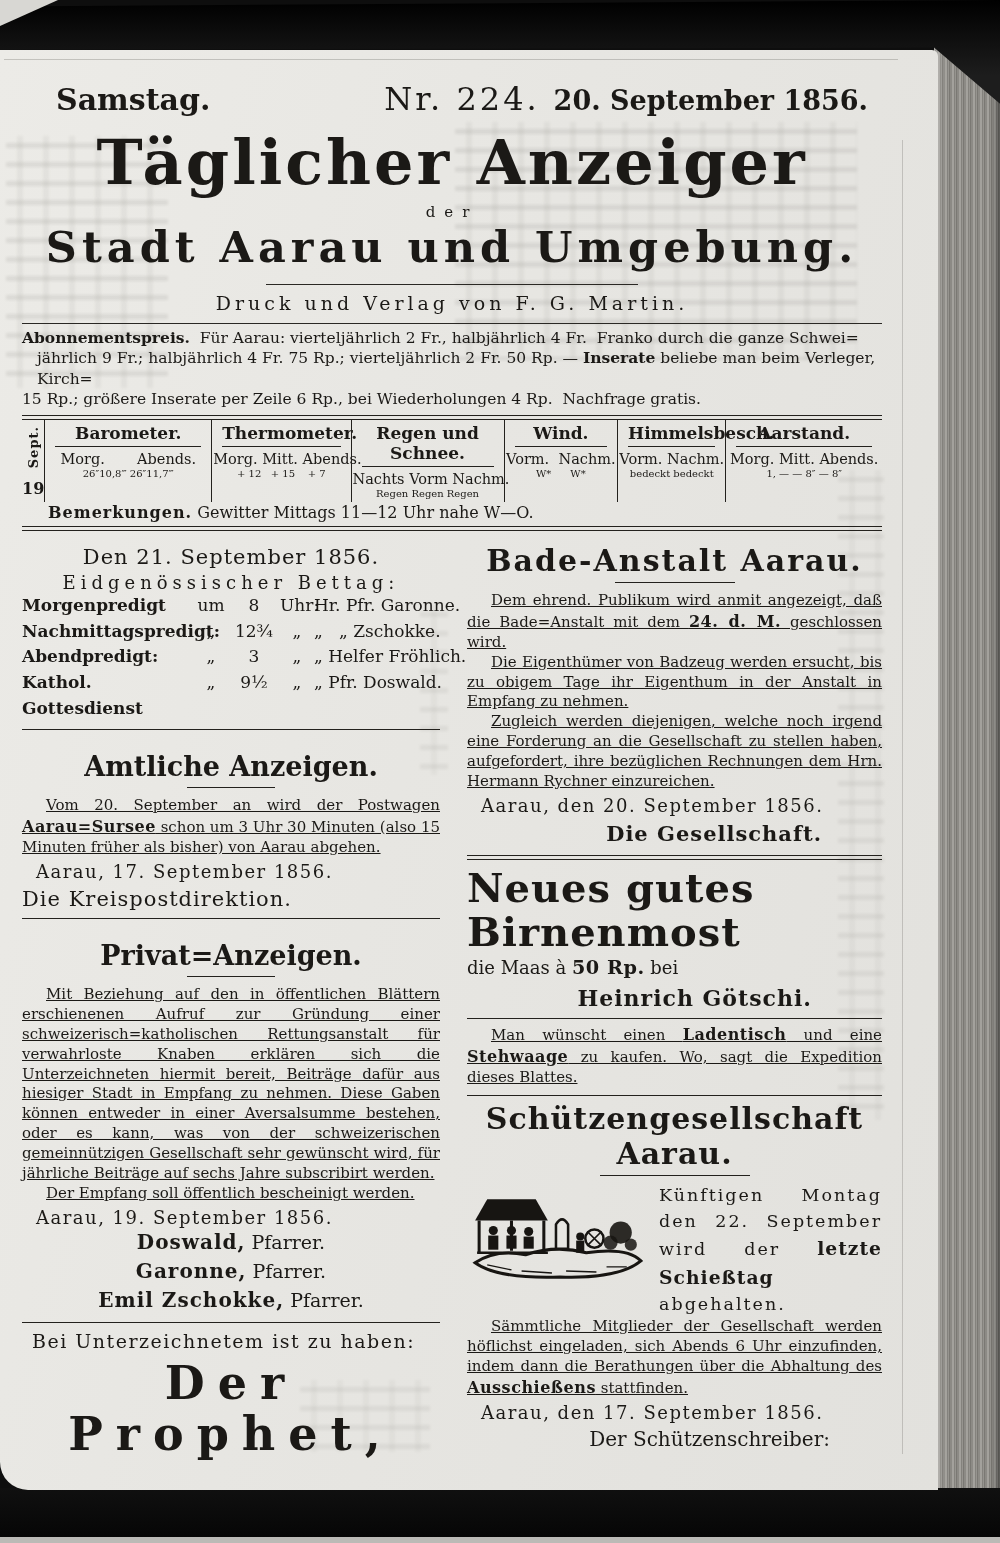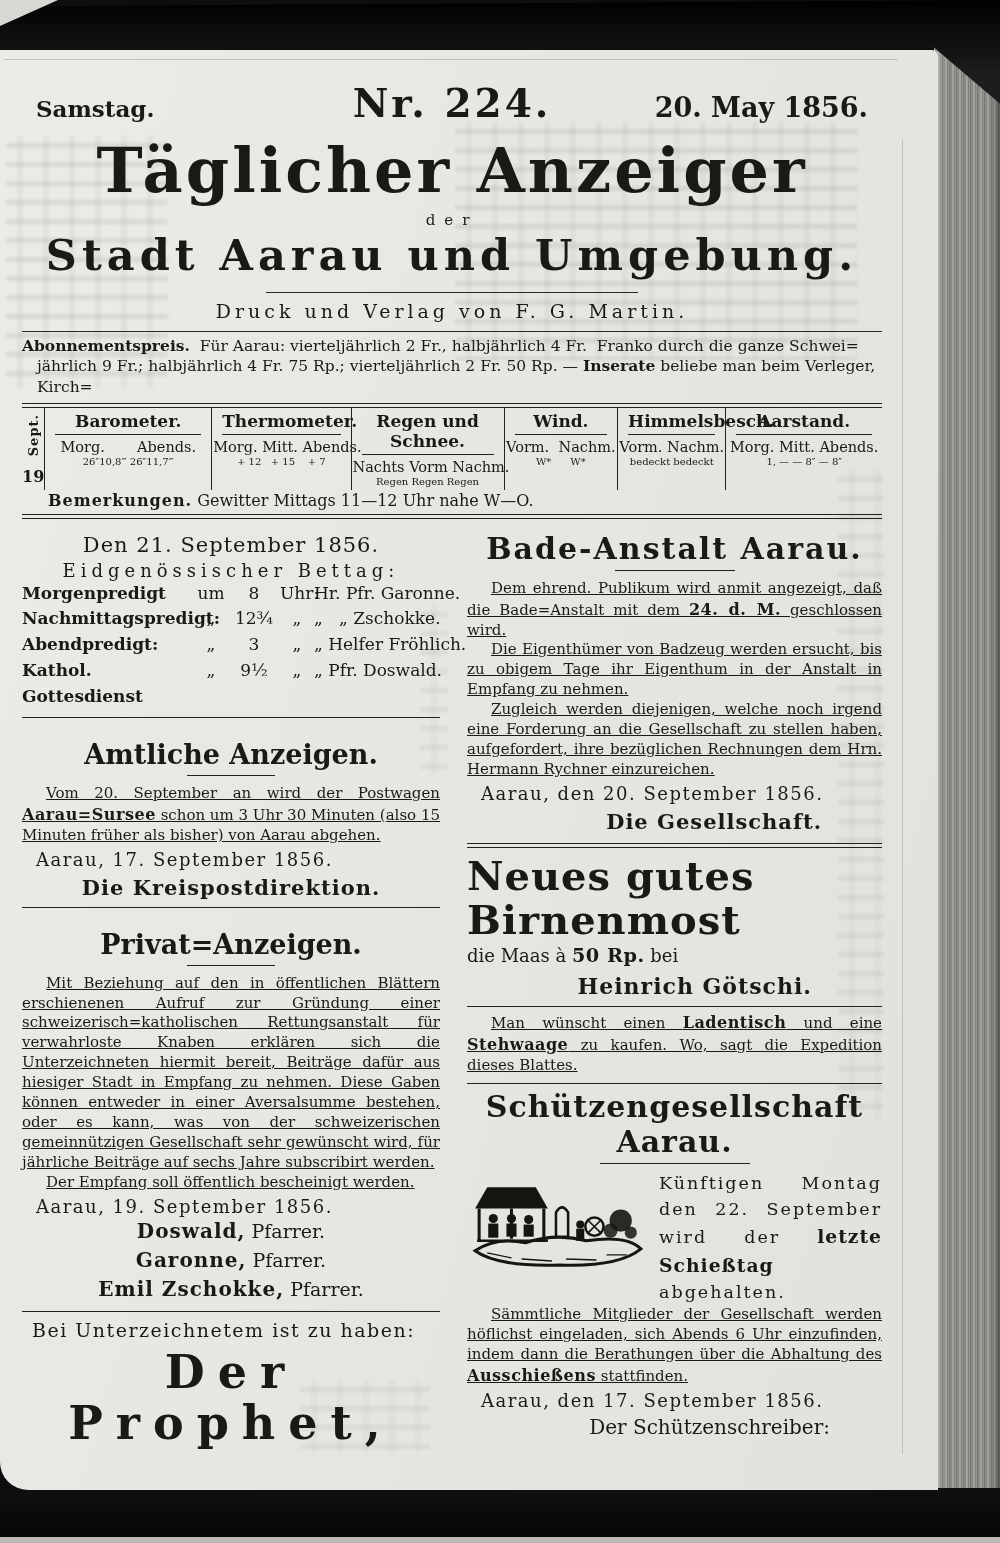--- a/index.html
+++ b/index.html
@@ -37,22 +37,22 @@
   .g1 { left:455px; top:72px;  width:402px; height:238px; }
   .g2 { left:6px;   top:86px;  width:162px; height:252px; }
   .g3 { left:838px; top:420px; width:46px;  height:650px; opacity:.3; }
   .g4 { left:420px; top:555px; width:28px;  height:170px; opacity:.3; }
   .g5 { left:300px; top:1330px;width:130px; height:72px;  opacity:.3; }
 
   .content { position:relative; z-index:1; }
 
   
   .issue-header { display:flex; align-items:baseline; padding:6px 14px 0 14px; }
-  .weekday { flex:1; font-size:23px; font-weight:bold; }
-  .issue-no { font-size:39px; font-weight:bold; letter-spacing:3px; }
+  .weekday { flex:1; font-size:30px; font-weight:bold;margin-left:20px; }
+  .issue-no { font-size:32px; font-weight:normal; letter-spacing:3px; }
   .issue-date { flex:1; text-align:right; font-size:27px; font-weight:bold; }
 
   
   .masthead { text-align:center; margin-top:12px; }
   .mh-title { font-size:62px; font-weight:bold; letter-spacing:3px; line-height:1.05; }
   .mh-der { font-size:15px; letter-spacing:9px; margin:8px 0 4px; }
   .mh-sub { font-size:43px; font-weight:bold; letter-spacing:5px; line-height:1.05; }
 
   .rule-imprint { width:372px; margin:14px auto 0; border-top:1.5px solid #2a2824; }
   .imprint { text-align:center; font-size:19px; letter-spacing:4px; margin-top:7px; }
@@ -90,21 +90,21 @@
   .svc .nm { font-weight:600; }
 
   .rule-col { border-top:1.5px solid #23211d; margin:7px 0 5px; }
   .sec-title { text-align:center; font-weight:bold; font-size:27px; margin-top:21px; }
   .sec-rule { width:88px; border-top:1.5px solid #23211d; margin:5px auto 8px; }
 
   .p { font-size:15px; line-height:1.33; text-align:justify; text-indent:24px;text-decoration:underline; }
   .b { font-weight:bold; }
   .bb { font-weight:bold; font-size:1.07em; letter-spacing:.5px; }
   .dateline { font-size:18px; letter-spacing:1.5px; text-indent:14px; margin-top:3px; }
-  .sig-center { text-align:center; font-weight:bold; font-size:21px; letter-spacing:1px; margin:5px 0 4px; }
+  .sig-center { text-align:left; font-weight:normal; font-size:21px; letter-spacing:1px; margin:5px 0 4px; }
 
   .sig-line { text-align:center; font-size:19px; line-height:1.45; }
   .sig-line .nm { font-weight:bold; font-size:20px; letter-spacing:1px; }
 
   .prophet-intro { font-size:19px; letter-spacing:1.5px; text-indent:10px; margin-top:7px; }
   .prophet-title { text-align:center; font-weight:bold; font-size:46px; letter-spacing:13px; line-height:1.1; margin:6px 0 2px; }
 
   .bade-title { text-align:center; font-weight:bold; font-size:30px; letter-spacing:2px; margin-top:2px; }
   .bade-rule { width:120px; border-top:1.5px solid #23211d; margin:4px auto 8px; }
   .sig-right { text-align:right; padding-right:60px; font-weight:bold; font-size:21px; letter-spacing:1px; margin:5px 0 4px; }
@@ -137,36 +137,37 @@
     <div class="ghost g2"></div>
     <div class="ghost g3"></div>
     <div class="ghost g4"></div>
     <div class="ghost g5"></div>
 
     <div class="content">
 
       <div class="issue-header">
         <div class="weekday">Samstag.</div>
         <div class="issue-no">Nr. 224.</div>
-        <div class="issue-date">20. May 1856.</div>
+        <div class="issue-date">20. September 1856.</div>
       </div>
 
       <div class="masthead">
         <div class="mh-title">Täglicher Anzeiger</div>
         <div class="mh-der">der</div>
         <div class="mh-sub">Stadt Aarau und Umgebung.</div>
       </div>
 
       <div class="rule-imprint"></div>
       <div class="imprint">Druck und Verlag von F. G. Martin.</div>
       <div class="rule-full"></div>
 
       <div class="subscription">
         <div class="sub-line"><span class="b">Abonnementspreis.</span><span>  Für Aarau: vierteljährlich 2 Fr., halbjährlich 4 Fr.  Franko durch die ganze Schwei=</span></div>
         <div class="sub-line i1"><span>jährlich 9 Fr.; halbjährlich 4 Fr. 75 Rp.; vierteljährlich 2 Fr. 50 Rp. — </span><span class="b">Inserate</span><span> beliebe man beim Verleger, Kirch=</span></div>
+        <div class="sub-line">15 Rp.; größere Inserate per Zeile 6 Rp., bei Wiederholungen 4 Rp.  Nachfrage gratis.</div>
       </div>
 
       <div class="dbl"></div>
 
       <div class="weather">
         <div class="weather-top">
           <div class="w-col w-sept">
             <div class="rot">Sept.</div>
             <div class="day">19</div>
           </div>

